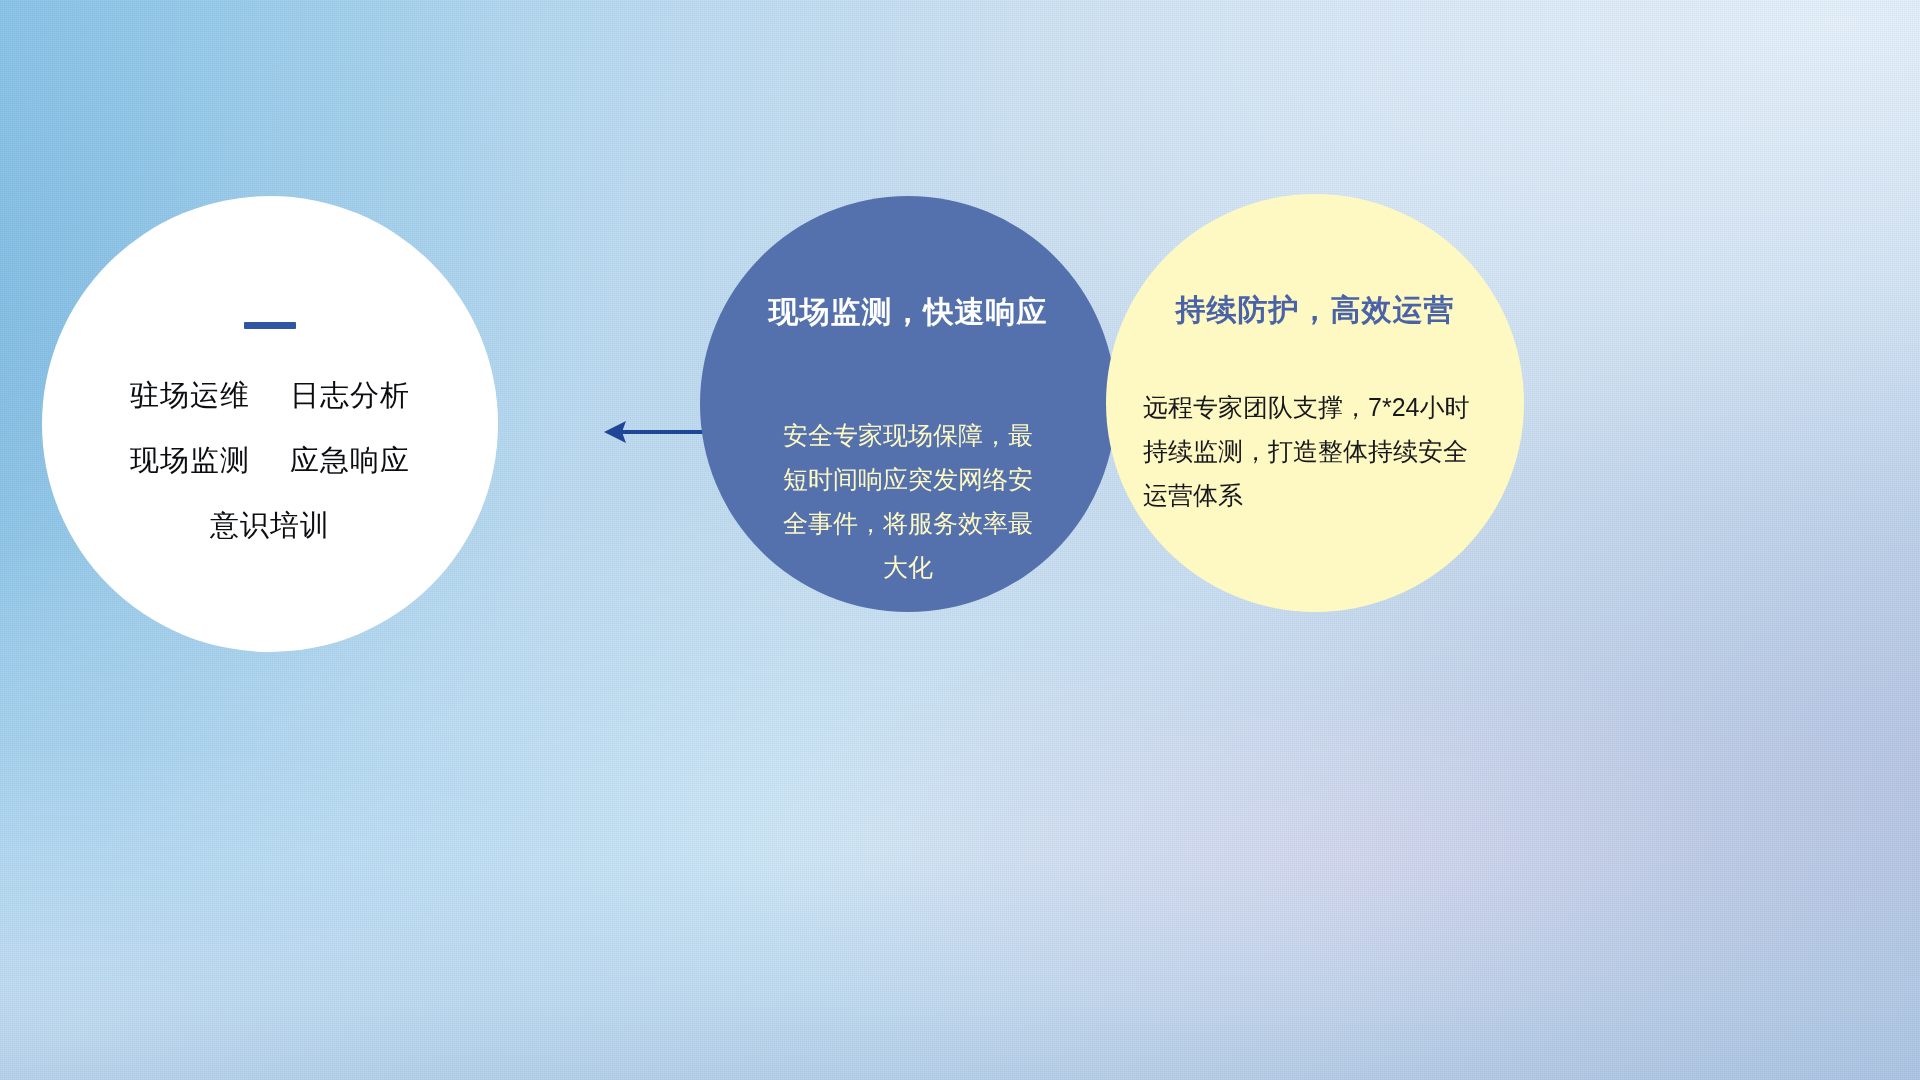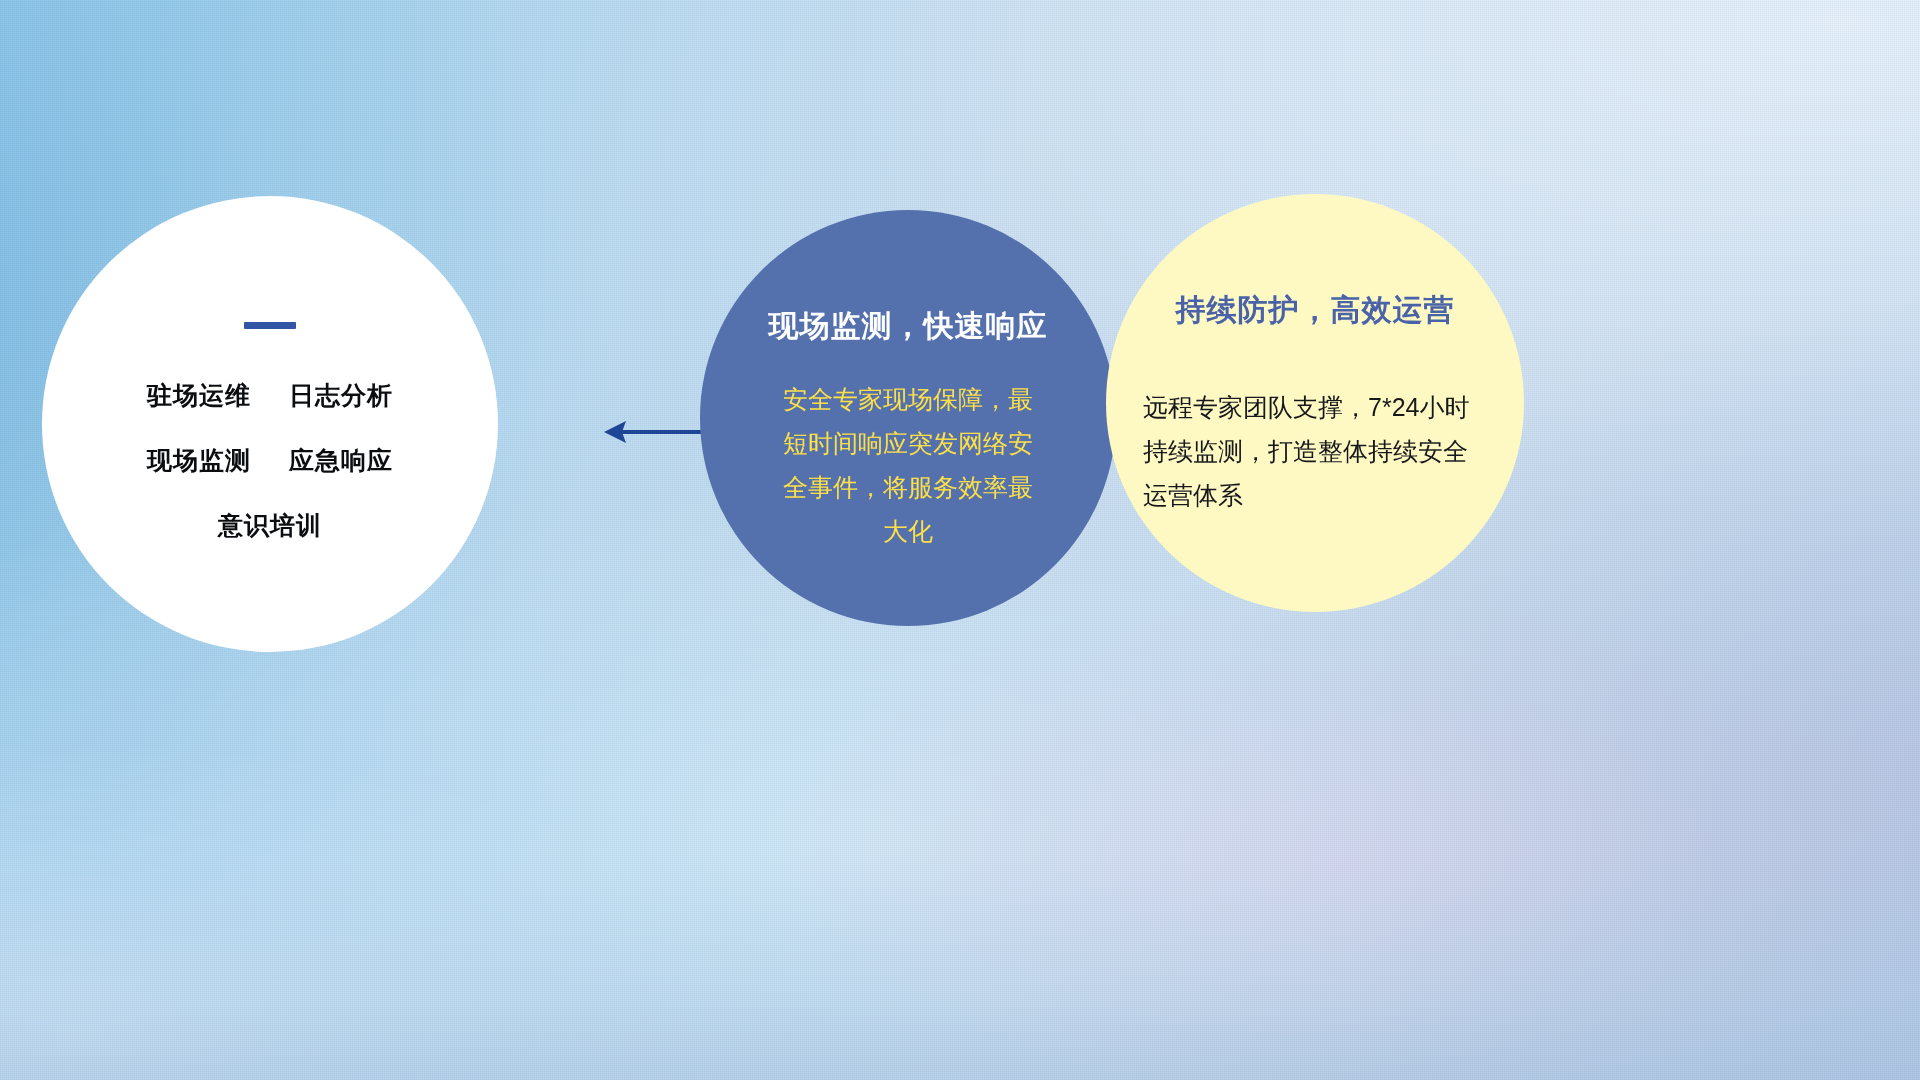--- a/index.html
+++ b/index.html
@@ -121,22 +121,22 @@
   #circle-left .mini-rule {
     width: 52px;
     height: 7px;
     border-radius: 1px;
     margin-top: 126px;
     margin-bottom: 34px;
   }
   .left-lines {
     width: 100%;
     text-align: center;
-    font-weight: bold;
-    font-size: 25px;
+    font-weight: normal;
+    font-size: 29px;
     line-height: 65px;
     letter-spacing: 1px;
     color: #0b0d10;
   }
   .left-lines .pair-gap { display: inline-block; width: 22px; }
 
   
   #circle-mid {
     left: 710px;
     top: 198px;
@@ -149,26 +149,26 @@
   }
   #circle-mid .card-title {
     margin-top: 96px;
     font-size: 30px;
     font-weight: bold;
     letter-spacing: 1px;
     color: #ffffff;
     white-space: nowrap;
   }
   #circle-mid .card-body {
-    margin-top: 30px;
+    margin-top: 72px;
     width: 272px;
     text-align: center;
     font-size: 25px;
     line-height: 44px;
-    color: #fde047;
+    color: #fef9c3;
   }
 
   
   #circle-right {
     left: 1104px;
     top: 196px;
     width: 414px;
     height: 414px;
     background: #fef9c3;
     z-index: 4;
@@ -183,21 +183,21 @@
   }
   #circle-right .card-body {
     margin-top: 54px;
     width: 344px;
     font-size: 25px;
     line-height: 44px;
     color: #17181c;
   }
 
   
-  #circle-mid  { left: 700px; top: 210px; width: 416px; height: 416px; }
+  #circle-mid  { left: 700px; top: 196px; width: 416px; height: 416px; gap: 8px; }
   #circle-right{ left: 1106px; top: 194px; width: 418px; height: 418px; }
 
   
   #connector-arrow {
     position: absolute;
     left: 598px;
     top: 412px;
     width: 280px;
     height: 40px;
     z-index: 2;

